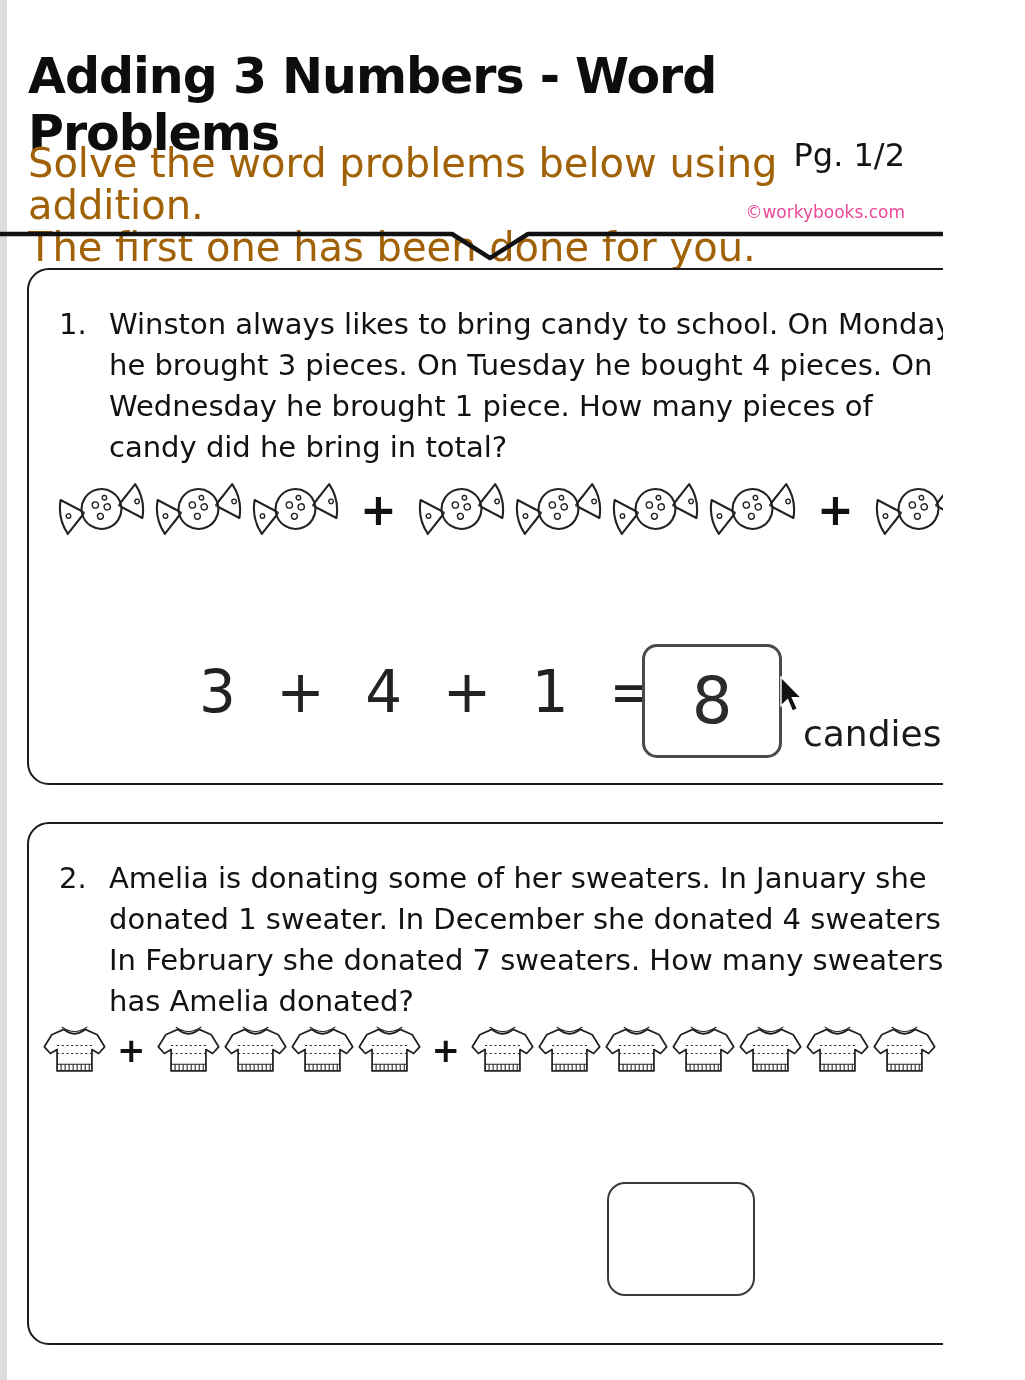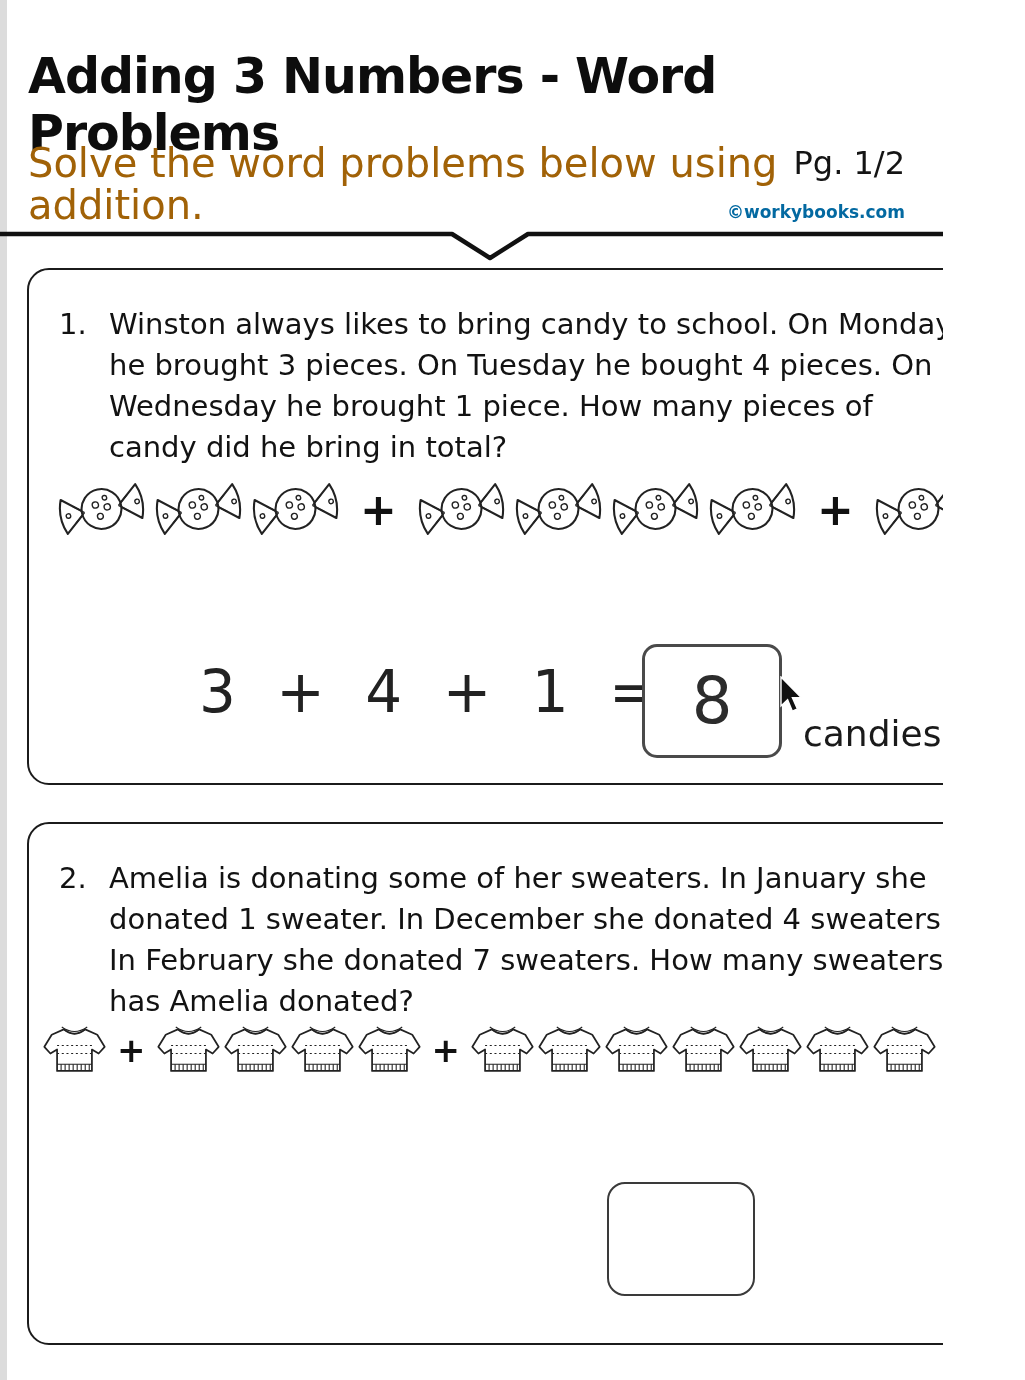--- a/index.html
+++ b/index.html
@@ -16,22 +16,22 @@
     position:absolute; left:0; top:0; width:7px; height:100%;
     background:#dcdcdc;
   }
   
   .title {
     position:absolute; left:28px; top:48px;
     font-size:49px; font-weight:800; letter-spacing:-1px;
     color:#0d0d0d;
   }
   .subtitle { position:absolute; left:28px; top:142px; font-size:40px; line-height:42px; color:#a16207; }
-  .page-num { position:absolute; right:38px; top:144px; font-size:32px; color:#141414; }
-  .copyright { position:absolute; right:38px; top:202px; font-size:17px; color:#0369a1;font-weight:bold; }
+  .page-num { position:absolute; right:38px; top:136px; font-size:32px; color:#141414; }
+  .copyright { position:absolute; right:38px; top:202px; font-size:17px; color:#ec4899; }
   .divider { position:absolute; left:0; top:224px; width:1025px; height:42px; }
 
   
   .problem-box {
     position:absolute; left:27px; width:958px;
     border:2.5px solid #1b1b1b; border-radius:22px; background:#fff;
   }
   .box-1 { top:268px; height:517px; }
   .box-2 { top:822px; height:523px; }
 
@@ -73,20 +73,21 @@
 </style>
 </head>
 <body>
 
 <div class="page">
   <div class="left-strip"></div>
 
   <h1 class="title">Adding 3 Numbers - Word Problems</h1>
   <div class="subtitle">
     <div>Solve the word problems below using addition.</div>
+    <div>The first one has been done for you.</div>
   </div>
   <div class="page-num">Pg. 1/2</div>
   <div class="copyright">©workybooks.com</div>
 
   <svg class="divider" viewBox="0 0 1025 42">
     <path d="M0 10 H452 L490 34 L528 10 H1025" fill="none" stroke="#111111" stroke-width="4.5" stroke-linejoin="round"></path>
   </svg>
 
   <section class="problem-box box-1">
     <div class="problem-text">

